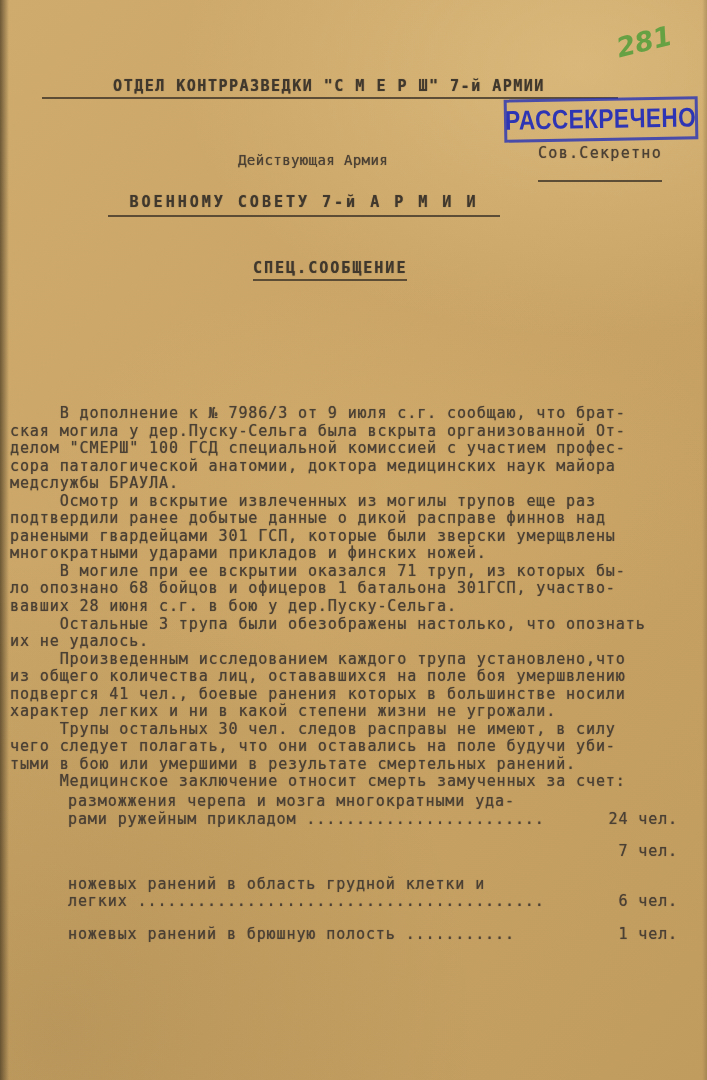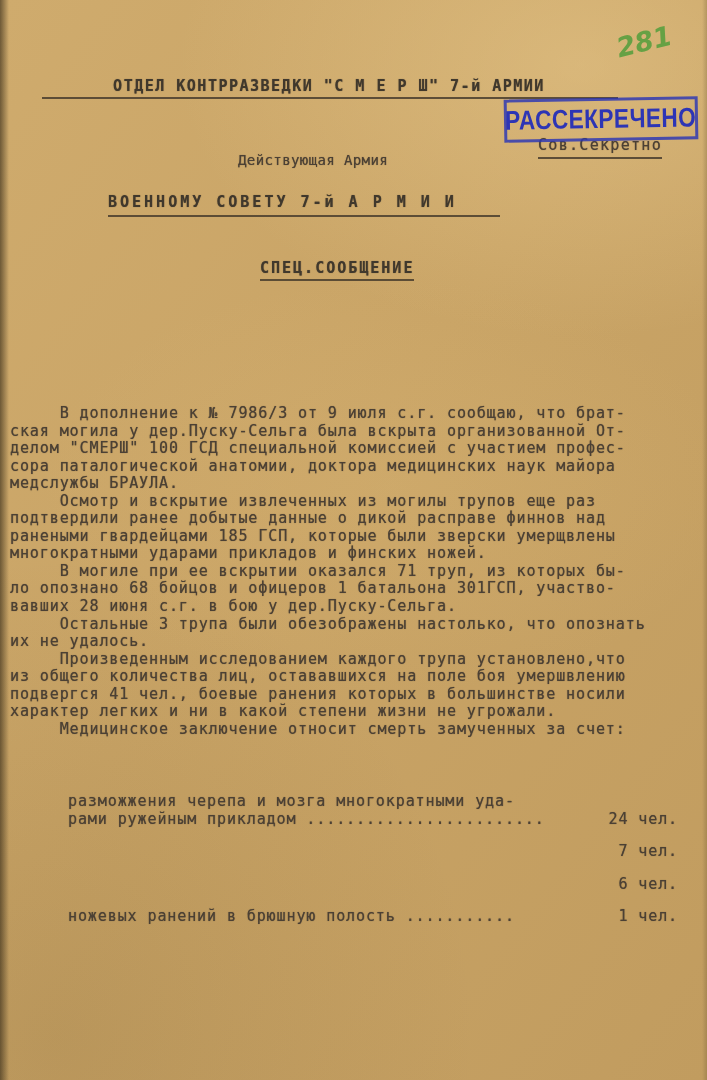--- a/index.html
+++ b/index.html
@@ -48,30 +48,30 @@
     border:3px solid rgba(43,54,181,.82);
     display:flex;align-items:center;justify-content:center;
     transform:rotate(-1deg);z-index:3;
   }
   .stamp-text{
     font-family:"Liberation Sans",sans-serif;font-weight:bold;font-size:27px;
     color:rgba(36,46,184,.95);letter-spacing:.5px;white-space:nowrap;
     transform:scaleX(.84);
   }
   .classification{
-    position:absolute;left:538px;top:136px;font-size:15px;letter-spacing:1.3px;
-    border-bottom:2px solid rgba(72,60,45,.85);padding-bottom:3px;z-index:2;
+    position:absolute;left:538px;top:144px;font-size:15px;letter-spacing:1.3px;
+    border-bottom:2px solid rgba(72,60,45,.85);padding-bottom:18px;z-index:2;
   }
   .addressee{
-    position:absolute;left:108px;top:193px;width:392px;
+    position:absolute;left:108px;top:193px;width:392px;text-align:center;
     font-size:15px;letter-spacing:3px;white-space:nowrap;
     border-bottom:2px solid rgba(72,60,45,.85);padding-bottom:4px;
   }
   .doc-title{
-    position:absolute;left:260px;top:259px;
+    position:absolute;left:253px;top:259px;
     font-size:15px;letter-spacing:2px;white-space:nowrap;
     border-bottom:2px solid rgba(72,60,45,.85);padding-bottom:2px;
   }
   .subject{
     position:absolute;left:318px;top:292px;width:360px;
     font-size:15px;line-height:21.4px;letter-spacing:1.2px;white-space:pre-wrap;
   }
   .body-text{
     position:absolute;left:10px;top:405px;width:692px;
     font-size:15px;line-height:17.55px;letter-spacing:.9px;
@@ -111,44 +111,49 @@
 
 
   <div class="body-text tw">
     <p>     В дополнение к № 7986/3 от 9 июля с.г. сообщаю, что брат-
 ская могила у дер.Пуску-Сельга была вскрыта организованной От-
 делом "СМЕРШ" 100 ГСД специальной комиссией с участием профес-
 сора паталогической анатомии, доктора медицинских наук майора
 медслужбы БРАУЛА.</p>
     <p>     Осмотр и вскрытие извлеченных из могилы трупов еще раз
 подтвердили ранее добытые данные о дикой расправе финнов над
-ранеными гвардейцами 185 ГСП, которые были зверски умерщвлены
+ранеными гвардейцами 301 ГСП, которые были зверски умерщвлены
 многократными ударами прикладов и финских ножей.</p>
     <p>     В могиле при ее вскрытии оказался 71 труп, из которых бы-
 ло опознано 68 бойцов и офицеров 1 батальона 301ГСП, участво-
 вавших 28 июня с.г. в бою у дер.Пуску-Сельга.</p>
     <p>     Остальные 3 трупа были обезображены настолько, что опознать
 их не удалось.</p>
     <p>     Произведенным исследованием каждого трупа установлено,что
 из общего количества лиц, остававшихся на поле боя умершвлению
 подвергся 41 чел., боевые ранения которых в большинстве носили
 характер легких и ни в какой степени жизни не угрожали.</p>
+    <p>     Трупы остальных 30 чел. следов расправы не имеют, в силу
+чего следует полагать, что они оставались на поле будучи уби-
+тыми в бою или умершими в результате смертельных ранений.</p>
     <p>     Медицинское заключение относит смерть замученных за счет:</p>
   </div>
 
   <div class="cas-list tw">
       <div class="cas-row">
         <div class="cas-label">разможжения черепа и мозга многократными уда-
 рами ружейным прикладом ........................</div>
         <div class="cas-count">24 чел.</div>
       </div>
       <div class="cas-row">
         <div class="cas-count">7 чел.</div>
       </div>
       <div class="cas-row">
+        <div class="cas-label">ножевых ранений в область грудной клетки и
+легких .........................................</div>
         <div class="cas-count">6 чел.</div>
       </div>
       <div class="cas-row">
         <div class="cas-label">ножевых ранений в брюшную полость ...........</div>
         <div class="cas-count">1 чел.</div>
       </div>
     </div>
 </div>
 
 </body></html>

